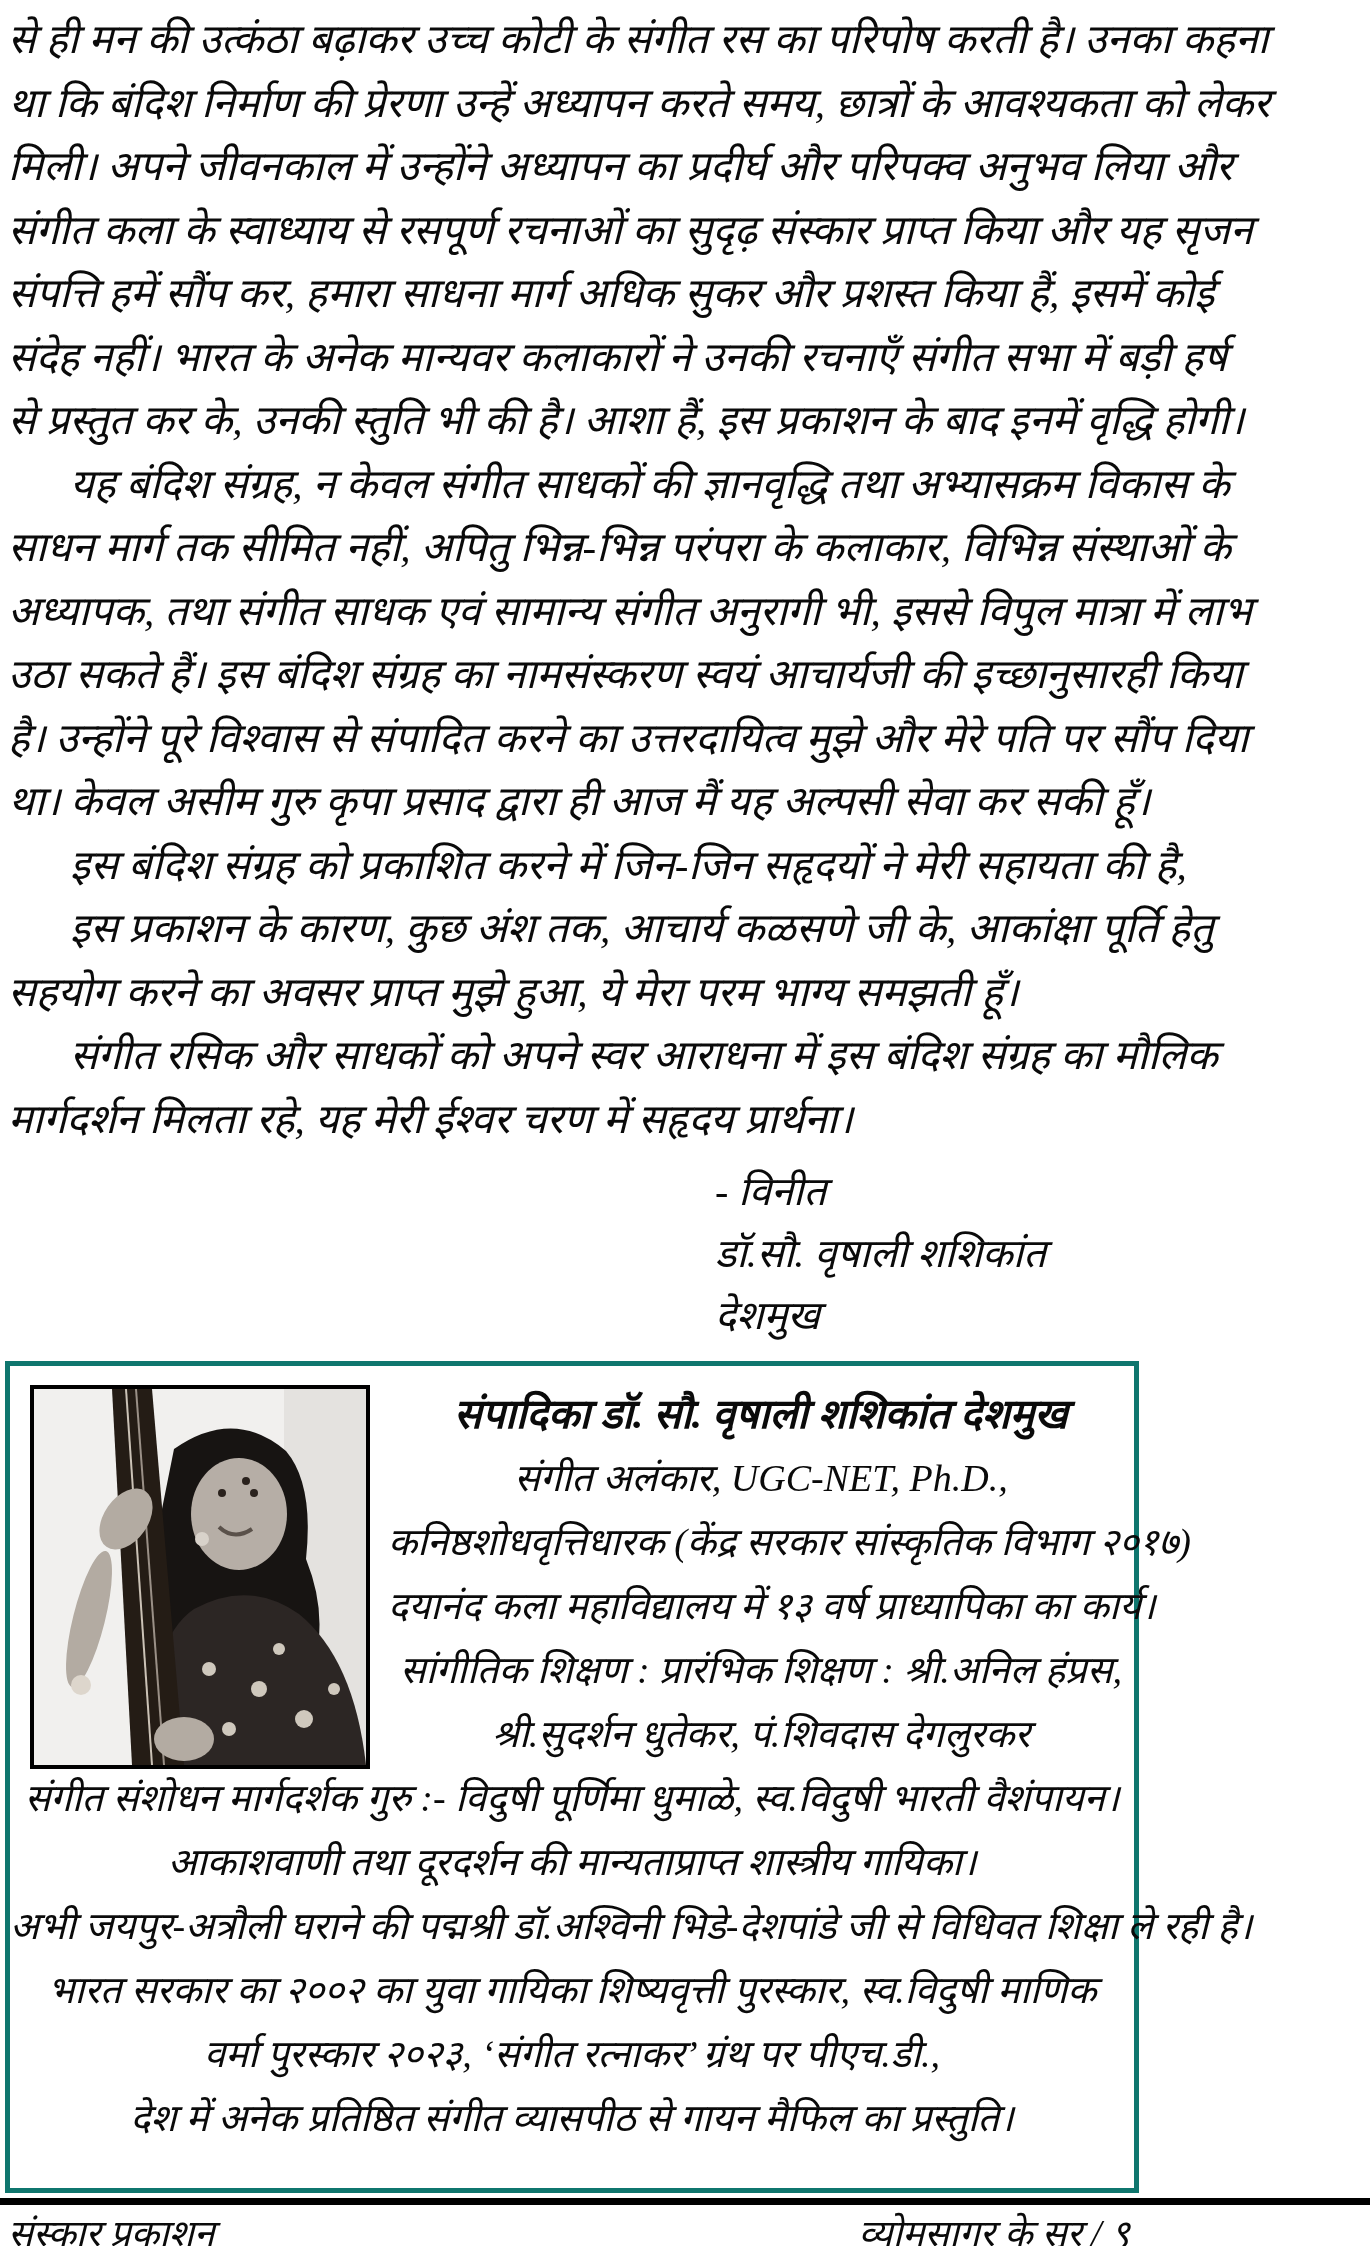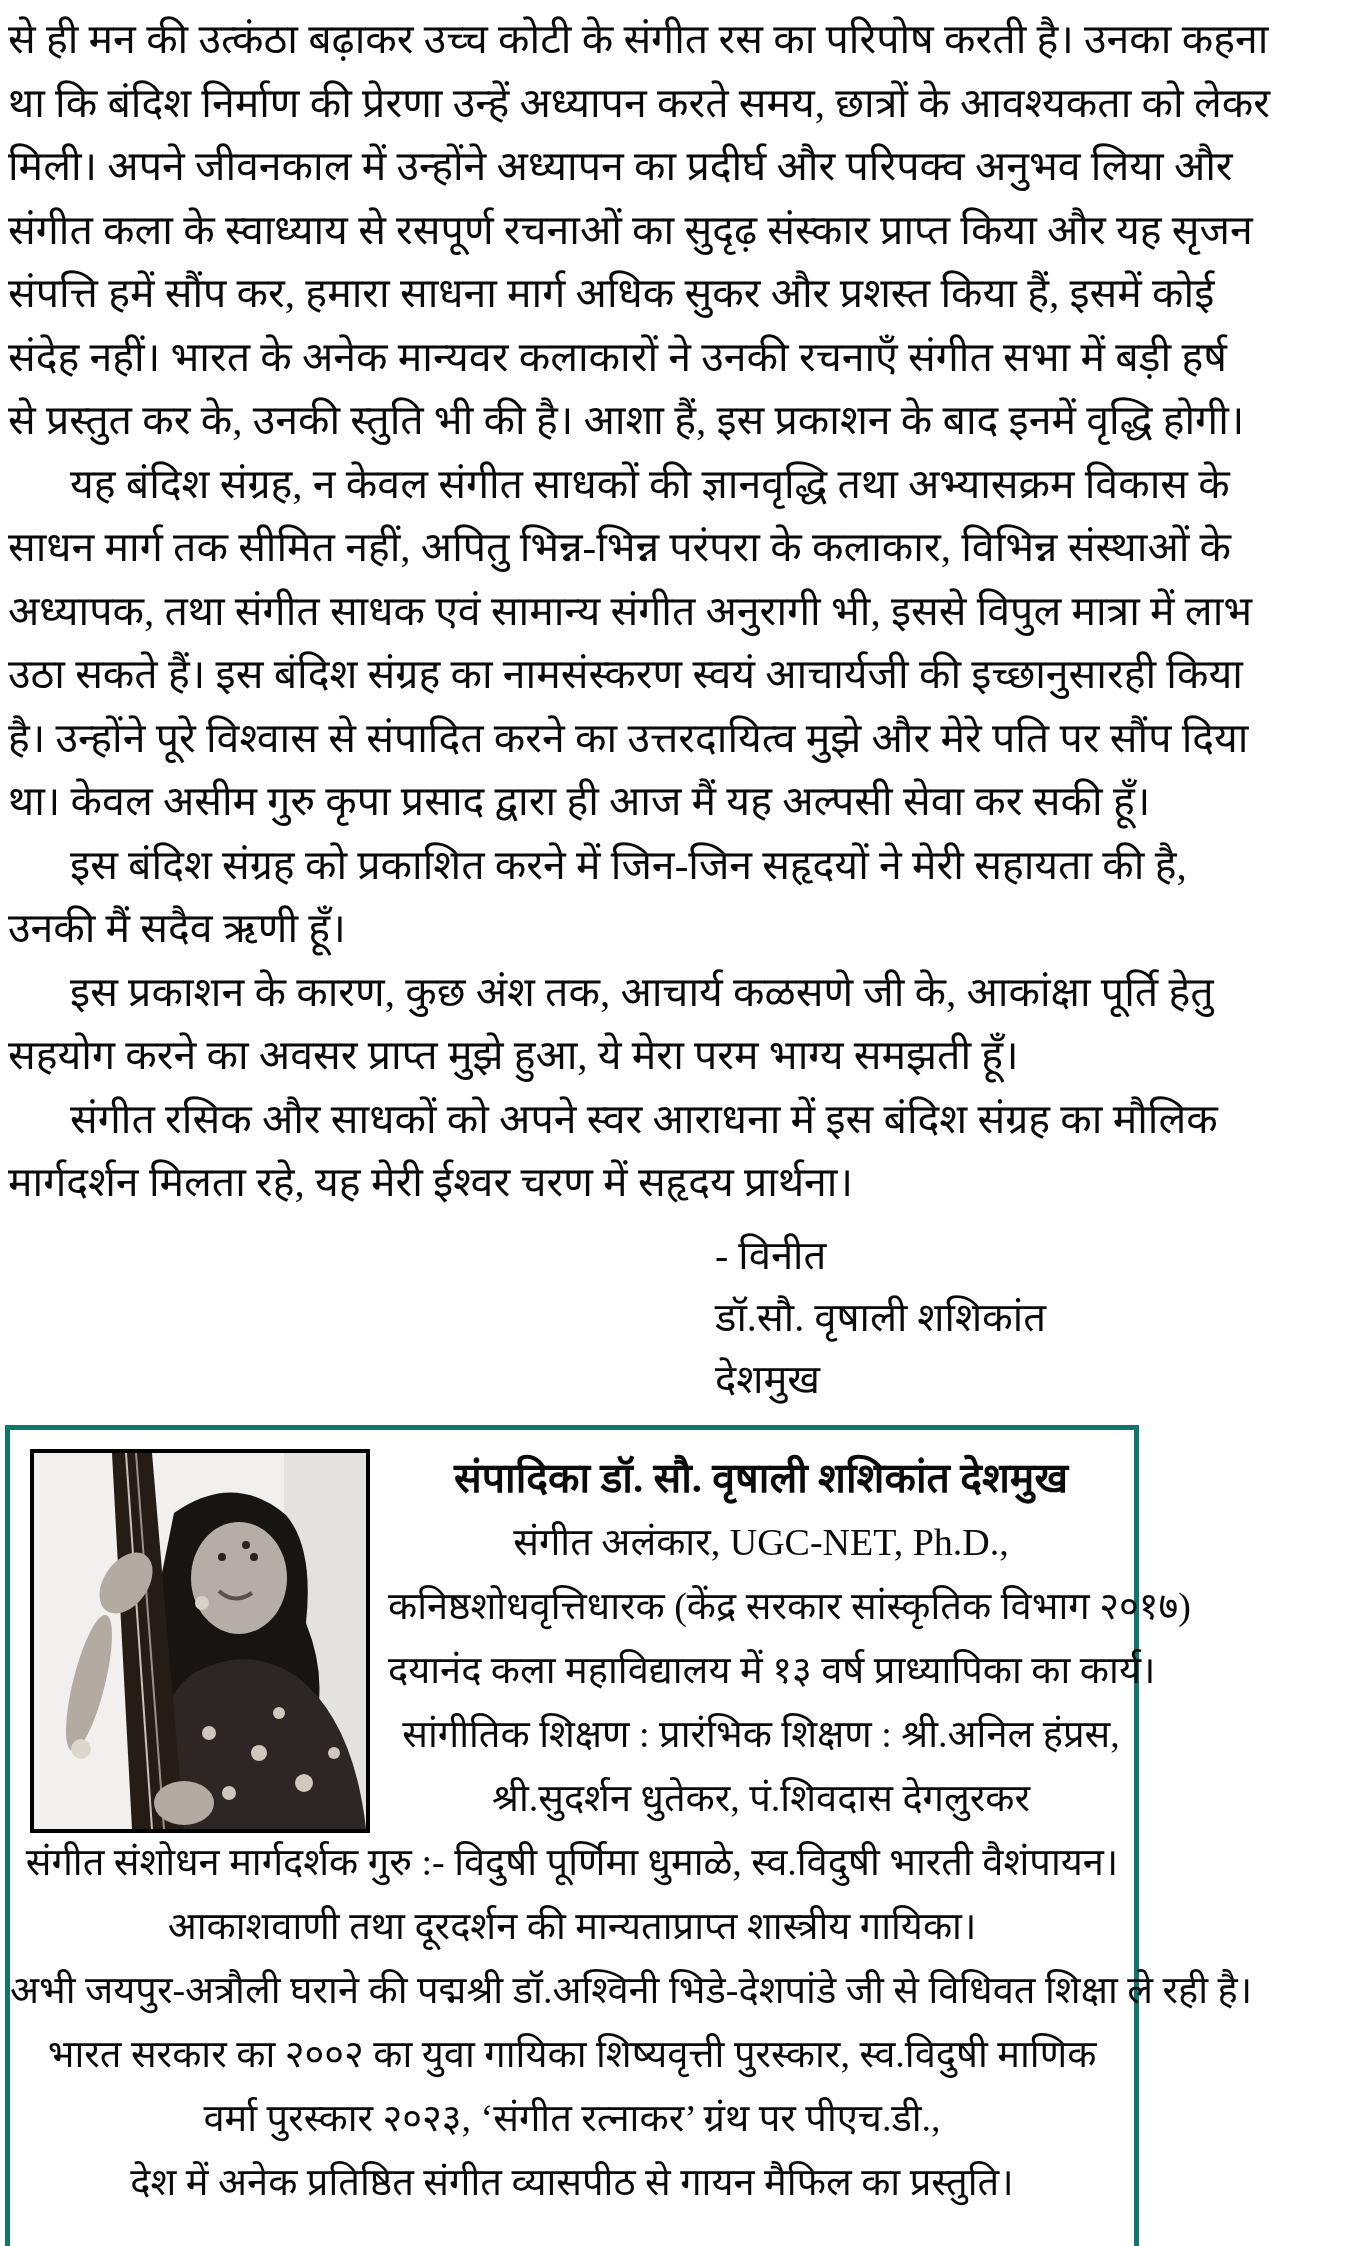--- a/index.html
+++ b/index.html
@@ -3,21 +3,21 @@
 <meta charset="utf-8">
 <style>
   html,body{margin:0;padding:0;}
   body{
     width:1370px;height:2246px;
     background:#ffffff;
     font-family:"Liberation Serif","DejaVu Sans",serif;
     color:#0a0a0a;
     overflow:hidden;
   }
-  .page{width:1144px;height:2246px;position:relative;}
+  .page{width:1144px;height:2246px;position:relative;font-style:italic;}
 
   
   .preface{
     padding:8px 10px 0 8px;
     font-size:41px;
     line-height:63.5px;
     font-weight:500;
   }
   .pline{
     width:100%;
@@ -99,21 +99,20 @@
     <div class="pline">संपत्ति हमें सौंप कर, हमारा साधना मार्ग अधिक सुकर और प्रशस्त किया हैं, इसमें कोई</div>
     <div class="pline">संदेह नहीं। भारत के अनेक मान्यवर कलाकारों ने उनकी रचनाएँ संगीत सभा में बड़ी हर्ष</div>
     <div class="pline">से प्रस्तुत कर के, उनकी स्तुति भी की है। आशा हैं, इस प्रकाशन के बाद इनमें वृद्धि होगी।</div>
     <div class="pline ind">यह बंदिश संग्रह, न केवल संगीत साधकों की ज्ञानवृद्धि तथा अभ्यासक्रम विकास के</div>
     <div class="pline">साधन मार्ग तक सीमित नहीं, अपितु भिन्न-भिन्न परंपरा के कलाकार, विभिन्न संस्थाओं के</div>
     <div class="pline">अध्यापक, तथा संगीत साधक एवं सामान्य संगीत अनुरागी भी, इससे विपुल मात्रा में लाभ</div>
     <div class="pline">उठा सकते हैं। इस बंदिश संग्रह का नामसंस्करण स्वयं आचार्यजी की इच्छानुसारही किया</div>
     <div class="pline">है। उन्होंने पूरे विश्वास से संपादित करने का उत्तरदायित्व मुझे और मेरे पति पर सौंप दिया</div>
     <div class="pline end">था। केवल असीम गुरु कृपा प्रसाद द्वारा ही आज मैं यह अल्पसी सेवा कर सकी हूँ।</div>
     <div class="pline ind">इस बंदिश संग्रह को प्रकाशित करने में जिन-जिन सहृदयों ने मेरी सहायता की है,</div>
-    <div class="pline end">उनकी मैं सदैव ऋणी हूँ।</div>
     <div class="pline ind">इस प्रकाशन के कारण, कुछ अंश तक, आचार्य कळसणे जी के, आकांक्षा पूर्ति हेतु</div>
     <div class="pline end">सहयोग करने का अवसर प्राप्त मुझे हुआ, ये मेरा परम भाग्य समझती हूँ।</div>
     <div class="pline ind">संगीत रसिक और साधकों को अपने स्वर आराधना में इस बंदिश संग्रह का मौलिक</div>
     <div class="pline end">मार्गदर्शन मिलता रहे, यह मेरी ईश्वर चरण में सहृदय प्रार्थना।</div>
   </div>
 
   <div class="signature">
     <div>- विनीत</div>
     <div>डॉ.सौ. वृषाली शशिकांत देशमुख</div>
   </div>

